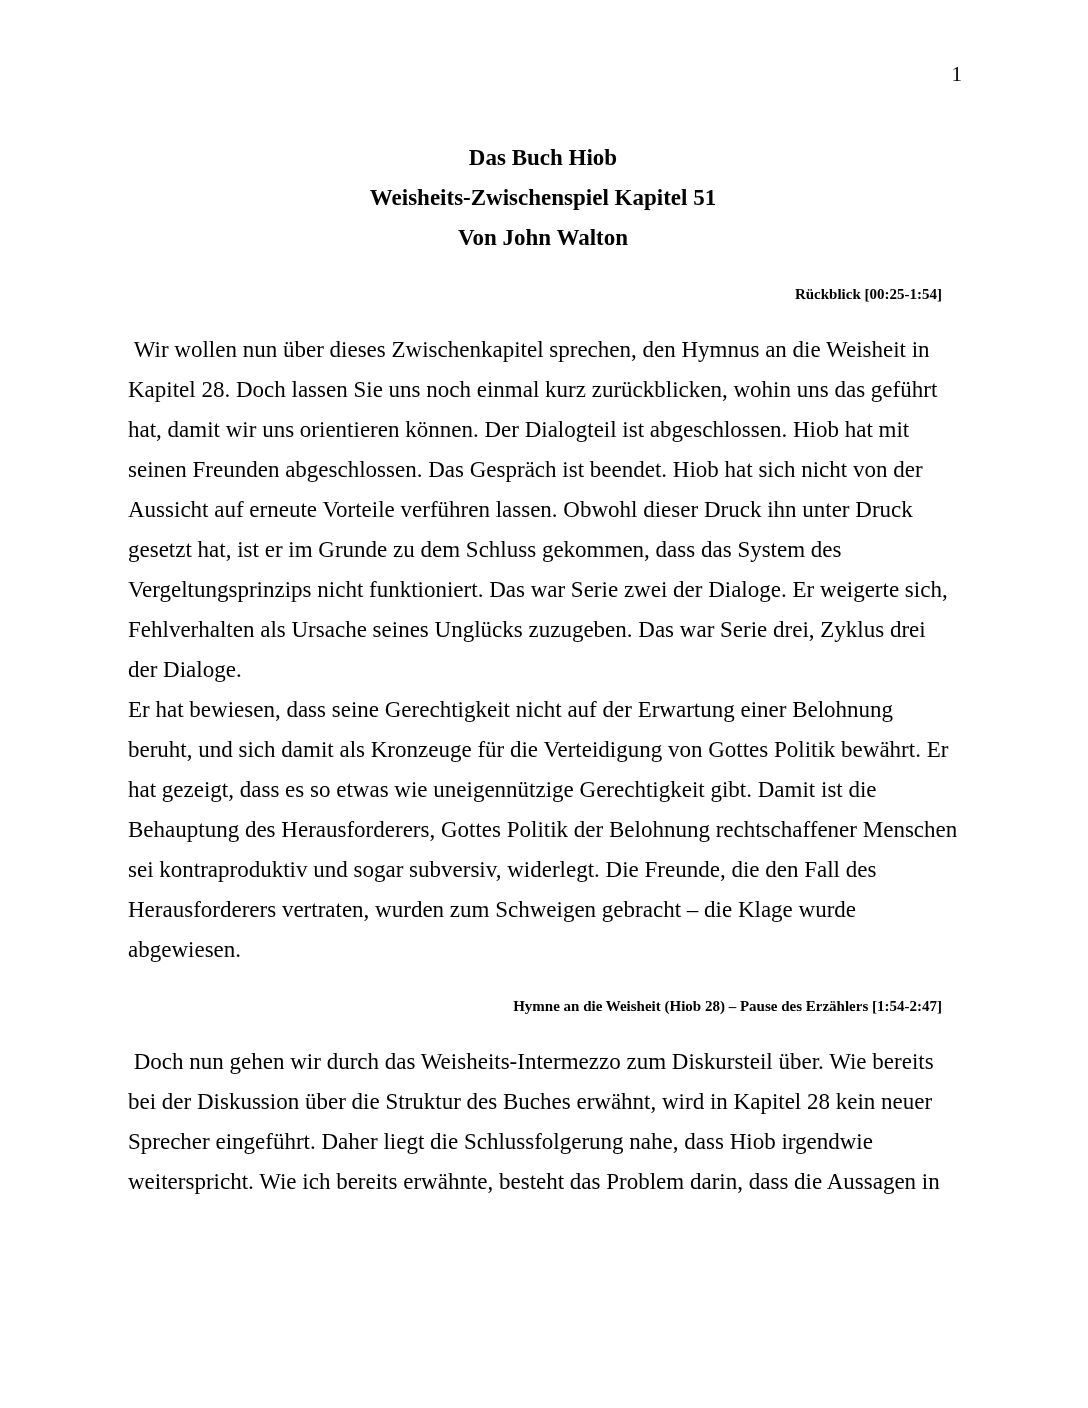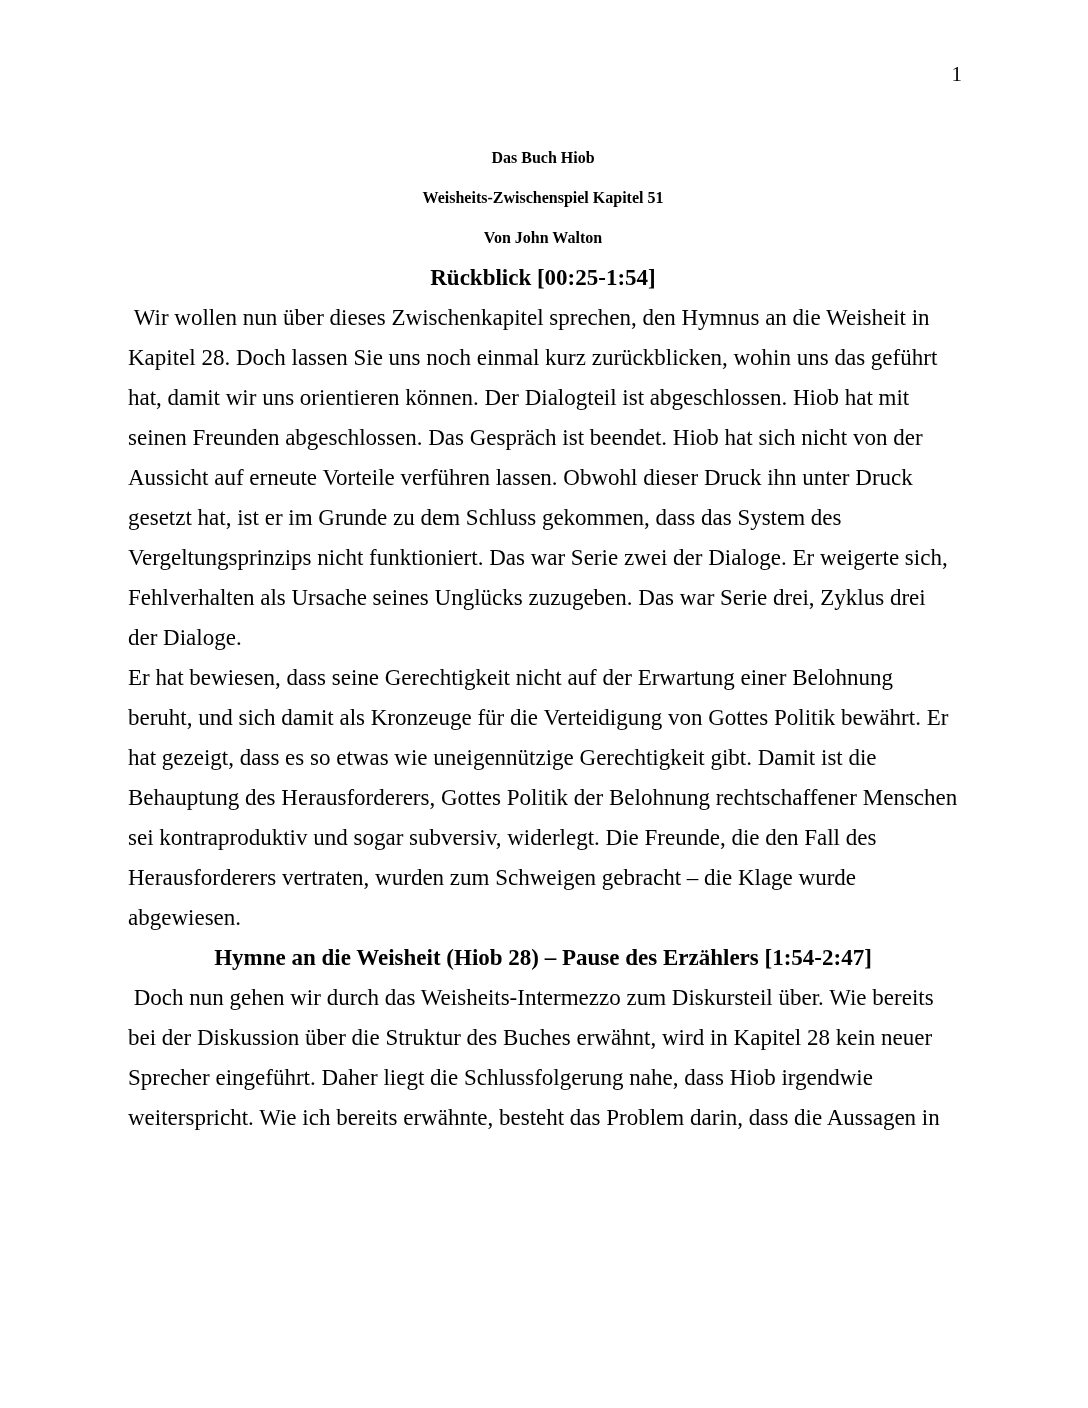--- a/index.html
+++ b/index.html
@@ -29,34 +29,34 @@
   .content {
     position: absolute;
     top: 138px;
     left: 128px;
     width: 830px;
   }
   .title-line {
     font-weight: bold;
     text-align: center;
     margin: 0;
-    font-size: 16px;
+    font-size: 23px;
     line-height: 40px;
   }
   .para {
     margin: 0;
     text-align: left;
     white-space: pre-wrap;
   }
   .section-heading {
-    margin: 0;
+    margin: 16px;
     font-weight: bold;
-    font-size: 23px;
+    font-size: 15px;
     line-height: 40px;
-    text-align: center;
+    text-align: right;
     white-space: pre-wrap;
   }
 </style>
 </head>
 <body>
 
 <div class="page">
 
   <div class="page-number">1</div>
 

